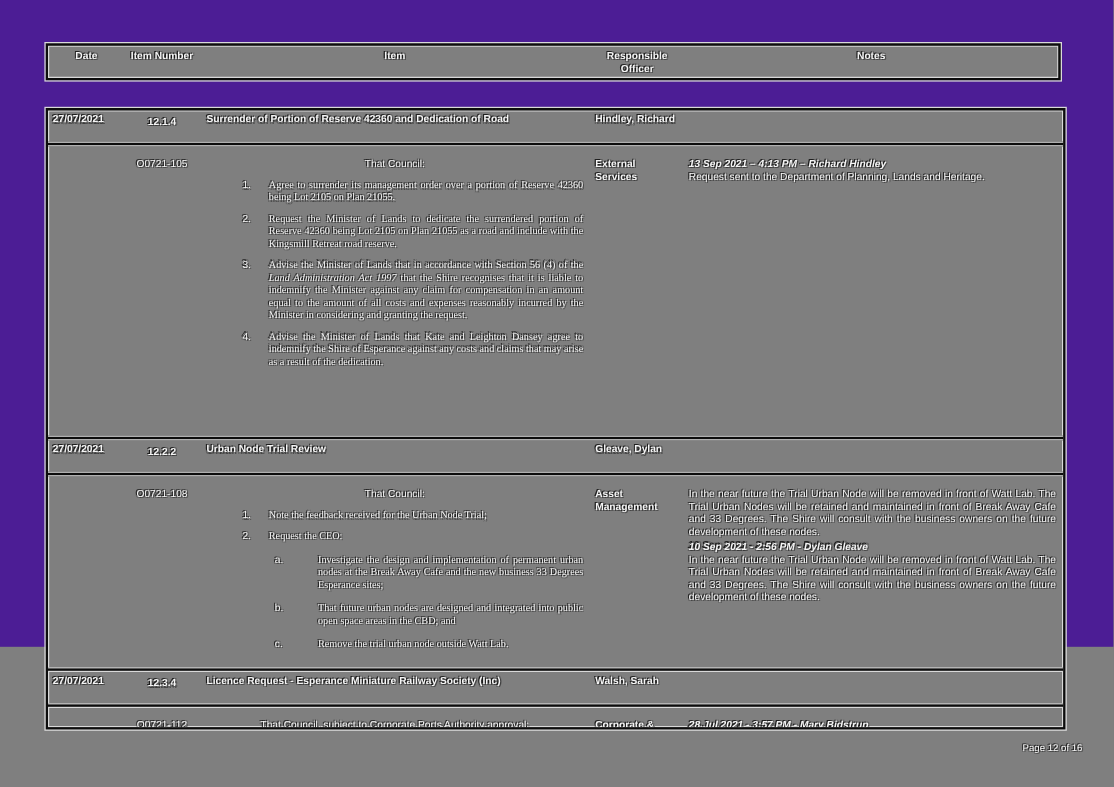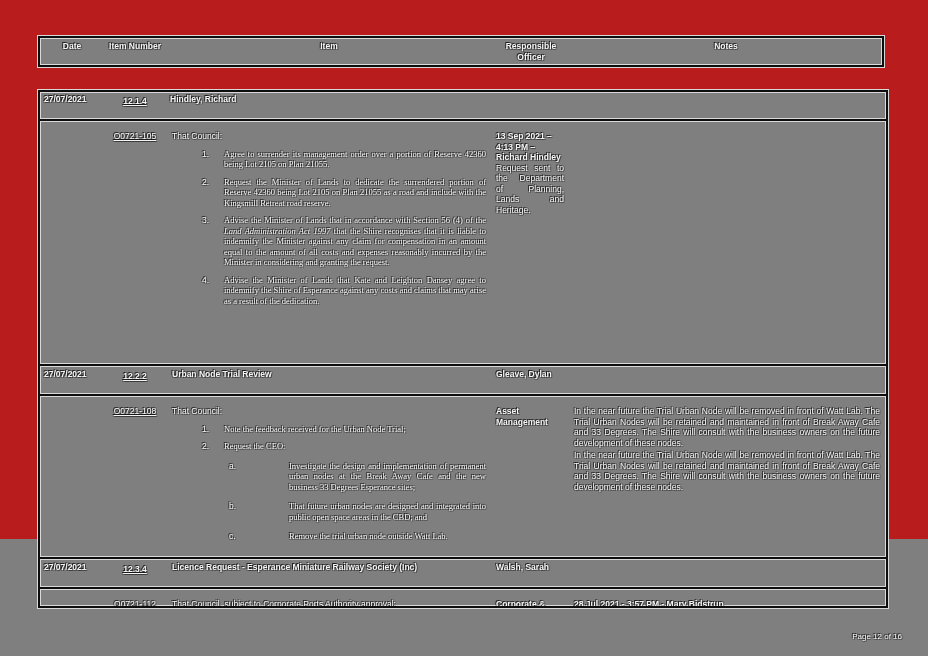--- a/index.html
+++ b/index.html
@@ -1,17 +1,17 @@
 <!DOCTYPE html>
 <html><head>
 <meta charset="utf-8">
 <style>
   html,body{margin:0;padding:0;width:928px;height:656px;overflow:hidden;
     background:#7f7f7f;font-family:"Liberation Sans",sans-serif;}
-  .canvas{position:relative;width:928px;height:539px;background:#b91c1c;
+  .canvas{position:relative;width:928px;height:539px;background:#4c1d95;
     color:#f5f5f5;
     text-shadow:-1px -1px 0 rgba(16,16,16,.85),1px 1px 0 rgba(16,16,16,.45),
                 1px -1px 0 rgba(16,16,16,.28),-1px 1px 0 rgba(16,16,16,.28);
     font-size:8.5px;line-height:10.5px;}
   .box{position:absolute;box-sizing:border-box;background:#7f7f7f;
     border:2px solid #0d0d0d;outline:1px solid #d9d9d9;
     box-shadow:inset 0 0 0 1px #d9d9d9;}
   .header-box{left:38px;top:36px;width:846px;height:31px;
     display:grid;grid-template-columns:64px 62px 326px 78px 1fr;
     align-items:start;padding-top:3px;}
@@ -22,52 +22,53 @@
     border-bottom:1px solid #d9d9d9;flex:none;}
   .row-head,.row-body{display:grid;grid-template-columns:64px 62px 326px 78px 1fr;
     flex:none;overflow:hidden;}
   .row-head{height:24px;padding-top:2px;font-weight:bold;}
   .body-0{height:234px;}
   .body-1{height:152px;}
   .body-2{flex:1 1 auto;}
   .row-body{padding-top:7px;}
   .cell{padding:0 4px;}
   .cell-title{padding:0 6px;}
-  .res{text-align:center;padding-top:2px;text-decoration:underline;}
+  .res{text-align:center;padding-top:2px;}
   .motion{padding:2px 6px 0 6px;}
-  .motion-intro{margin-bottom:6px;}
+  .motion-intro{margin-bottom:6px;text-align:center;}
   .m-item{display:grid;grid-template-columns:22px 1fr;margin-left:30px;margin-top:7px;}
   .m-item .txt{text-align:justify;font-family:Liberation Serif, serif;}
   .sub-item{display:grid;grid-template-columns:36px 1fr;margin-left:5px;margin-top:9px;}
-  .sub-item .txt{text-align:justify;margin-left:24px;}
+  .sub-item .txt{text-align:justify;}
   .svc{font-weight:bold;padding-top:2px;}
   .notes-cell{padding:2px 6px 0 4px;}
   .note-entry{margin-bottom:2px;}
-  .note-head{font-weight:bold;}
+  .note-head{font-weight:bold;font-style:italic;}
   .note-text{text-align:justify;}
   .it{font-style:italic;}
-  .footer{position:absolute;top:632px;right:26px;font-size:8px;}
+  .footer{position:absolute;top:619px;right:26px;font-size:8px;}
 </style>
 </head>
 <body>
 
 <div class="canvas">
 
   <div class="box header-box">
     <div class="hcell">Date</div>
     <div class="hcell">Item Number</div>
     <div class="hcell">Item</div>
     <div class="hcell">Responsible Officer</div>
     <div class="hcell">Notes</div>
   </div>
 
   <div class="box main-table" id="table-sections">
       <div class="row-head">
         <div class="cell">27/07/2021</div>
         <div class="cell res">12.1.4</div>
+        <div class="cell-title">Surrender of Portion of Reserve 42360 and Dedication of Road</div>
         <div class="cell">Hindley, Richard</div>
         <div class="cell"></div>
       </div>
       <div class="divider"></div>
       <div class="row-body body-0">
         <div class="cell"></div>
         <div class="res">O0721-105</div>
         <div class="motion">
           <div class="motion-intro">That Council:</div>
           <div class="m-item">
@@ -88,20 +89,21 @@
               <div class="txt"><span>Advise the Minister of Lands that in accordance with Section 56 (4) of the </span><span class="it">Land Administration Act 1997</span><span> that the Shire recognises that it is liable to indemnify the Minister against any claim for compensation in an amount equal to the amount of all costs and expenses reasonably incurred by the Minister in considering and granting the request.</span></div>
             </div>
           </div>
           <div class="m-item">
             <div class="lbl">4.</div>
             <div>
               <div class="txt"><span>Advise the Minister of Lands that Kate and Leighton Dansey agree to indemnify the Shire of Esperance against any costs and claims that may arise as a result of the dedication.</span></div>
             </div>
           </div>
         </div>
+        <div class="cell svc">External Services</div>
         <div class="notes-cell">
           <div class="note-entry">
             <div class="note-head">13 Sep 2021 – 4:13 PM – Richard Hindley</div>
             <div class="note-text">Request sent to the Department of Planning, Lands and Heritage.</div>
           </div>
         </div>
       </div>
       <div class="divider"></div>
       <div class="row-head">
         <div class="cell">27/07/2021</div>
@@ -140,20 +142,21 @@
               </div>
             </div>
           </div>
         </div>
         <div class="cell svc">Asset Management</div>
         <div class="notes-cell">
           <div class="note-entry">
             <div class="note-text">In the near future the Trial Urban Node will be removed in front of Watt Lab. The Trial Urban Nodes will be retained and maintained in front of Break Away Cafe and 33 Degrees. The Shire will consult with the business owners on the future development of these nodes.</div>
           </div>
           <div class="note-entry">
+            <div class="note-head">10 Sep 2021 - 2:56 PM - Dylan Gleave</div>
             <div class="note-text">In the near future the Trial Urban Node will be removed in front of Watt Lab. The Trial Urban Nodes will be retained and maintained in front of Break Away Cafe and 33 Degrees. The Shire will consult with the business owners on the future development of these nodes.</div>
           </div>
         </div>
       </div>
       <div class="divider"></div>
       <div class="row-head">
         <div class="cell">27/07/2021</div>
         <div class="cell res">12.3.4</div>
         <div class="cell-title">Licence Request - Esperance Miniature Railway Society (Inc)</div>
         <div class="cell">Walsh, Sarah</div>

